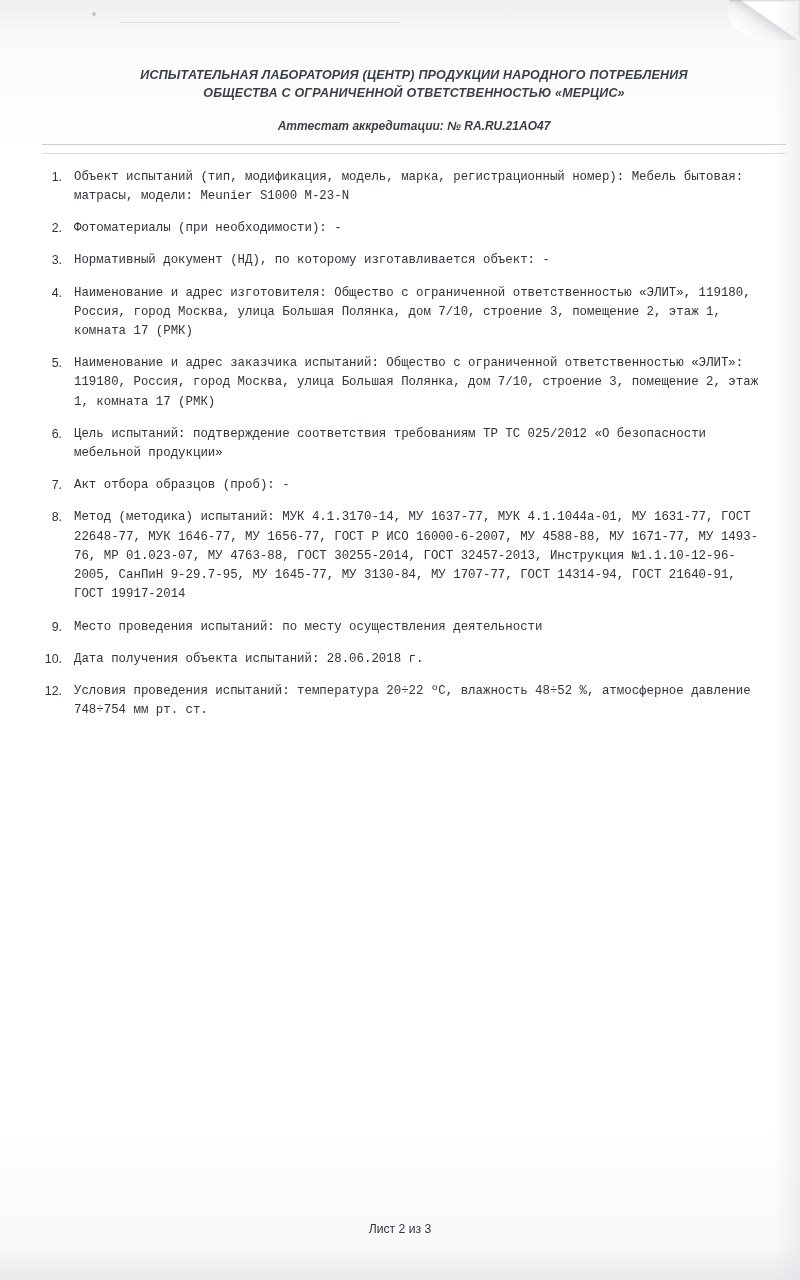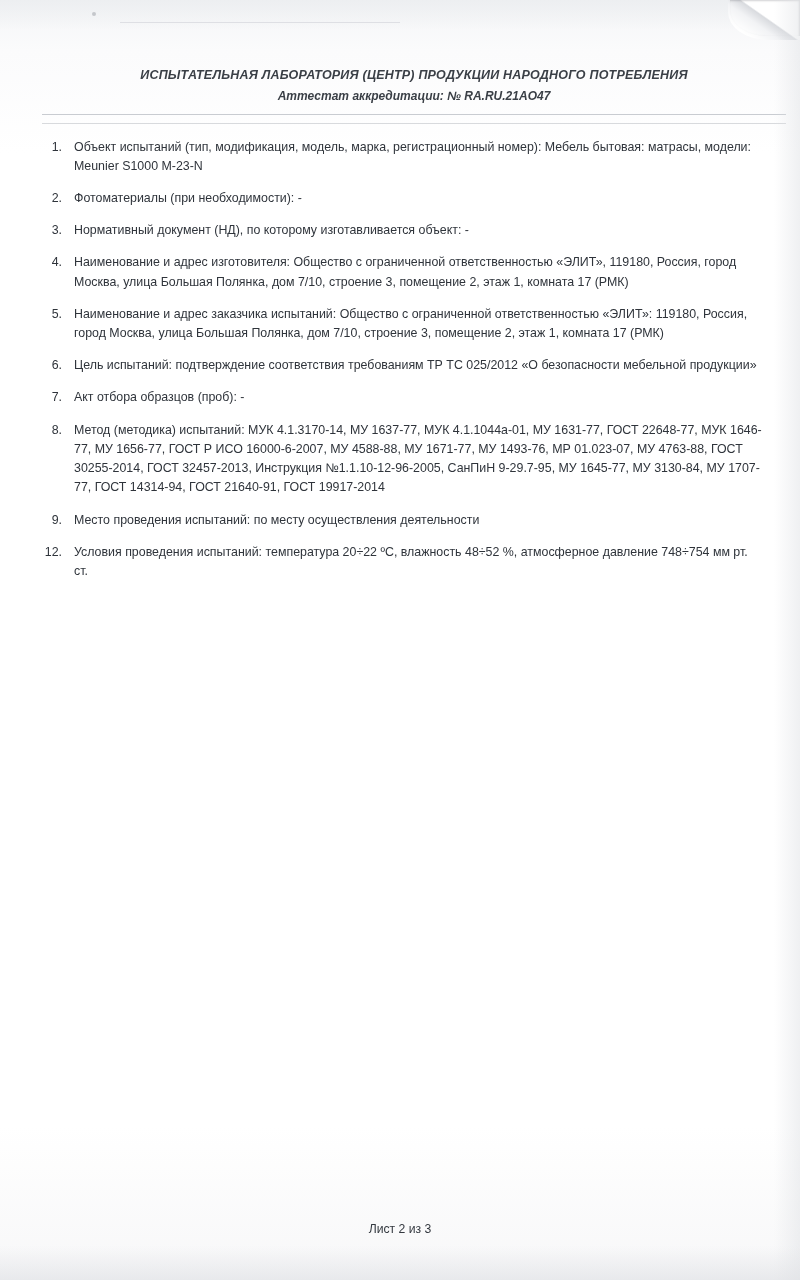--- a/index.html
+++ b/index.html
@@ -82,21 +82,21 @@
   }
   .header .hl {
     font-size: 12.5px;
     letter-spacing: .2px;
     display: block;
     white-space: nowrap;
   }
   .header .accred {
     font-size: 12px;
     display: block;
-    margin-top: 4px;
+    margin-top: 16px;
   }
   .hr {
     margin: 8px 28px 0 28px;
     height: 1px;
     background: #c9ccd1;
   }
   .hr.faint {
     background: #d8dadd;
   }
   .protocol {
@@ -127,20 +127,21 @@
     position: absolute;
     left: 0;
     top: 0;
     width: 30px;
     text-align: right;
     font-size: 12.4px;
     color: #2f343b;
   }
   ol.items > li .txt {
     display: block;
+    font-family: Liberation Mono, monospace;
   }
 
   .footer {
     position: absolute;
     left: 0;
     top: 1222px;
     width: 800px;
     text-align: center;
     font-size: 12.2px;
     color: #33383f;
@@ -168,20 +169,21 @@
 <div class="page">
   <div class="scan-smudge-a"></div>
   <div class="scan-line-top"></div>
   <div class="scan-dot"></div>
   <div class="corner-fold"></div>
 
   <div class="content">
 
     <div class="header">
       <span class="hl">ИСПЫТАТЕЛЬНАЯ ЛАБОРАТОРИЯ (ЦЕНТР) ПРОДУКЦИИ НАРОДНОГО ПОТРЕБЛЕНИЯ</span>
+      <span class="hl">ОБЩЕСТВА С ОГРАНИЧЕННОЙ ОТВЕТСТВЕННОСТЬЮ «МЕРЦИС»</span>
       <span class="accred">Аттестат аккредитации: № RA.RU.21AO47</span>
     </div>
 
     <div class="hr"></div>
     <div class="hr faint"></div>
 
     <ol class="items">
       <li>
         <span class="num">1.</span>
         <span class="txt">Объект испытаний (тип, модификация, модель, марка, регистрационный номер): Мебель бытовая: матрасы, модели: Meunier S1000 M-23-N</span>
@@ -210,20 +212,24 @@
         <span class="num">7.</span>
         <span class="txt">Акт отбора образцов (проб): -</span>
       </li>
       <li>
         <span class="num">8.</span>
         <span class="txt">Метод (методика) испытаний: МУК 4.1.3170-14, МУ 1637-77, МУК 4.1.1044а-01, МУ 1631-77, ГОСТ 22648-77, МУК 1646-77, МУ 1656-77, ГОСТ Р ИСО 16000-6-2007, МУ 4588-88, МУ 1671-77, МУ 1493-76, МР 01.023-07, МУ 4763-88, ГОСТ 30255-2014, ГОСТ 32457-2013, Инструкция №1.1.10-12-96-2005, СанПиН 9-29.7-95, МУ 1645-77, МУ 3130-84, МУ 1707-77, ГОСТ 14314-94, ГОСТ 21640-91, ГОСТ 19917-2014</span>
       </li>
       <li>
         <span class="num">9.</span>
         <span class="txt">Место проведения испытаний: по месту осуществления деятельности</span>
+      </li>
+      <li>
+        <span class="num">10.</span>
+        <span class="txt">Дата получения объекта испытаний: 28.06.2018 г.</span>
       </li>
       <li>
         <span class="num">12.</span>
         <span class="txt">Условия проведения испытаний: температура 20÷22 ºС, влажность 48÷52 %, атмосферное давление 748÷754 мм рт. ст.</span>
       </li>
     </ol>
 
   </div>
 
   <div class="footer">Лист 2 из 3</div>

